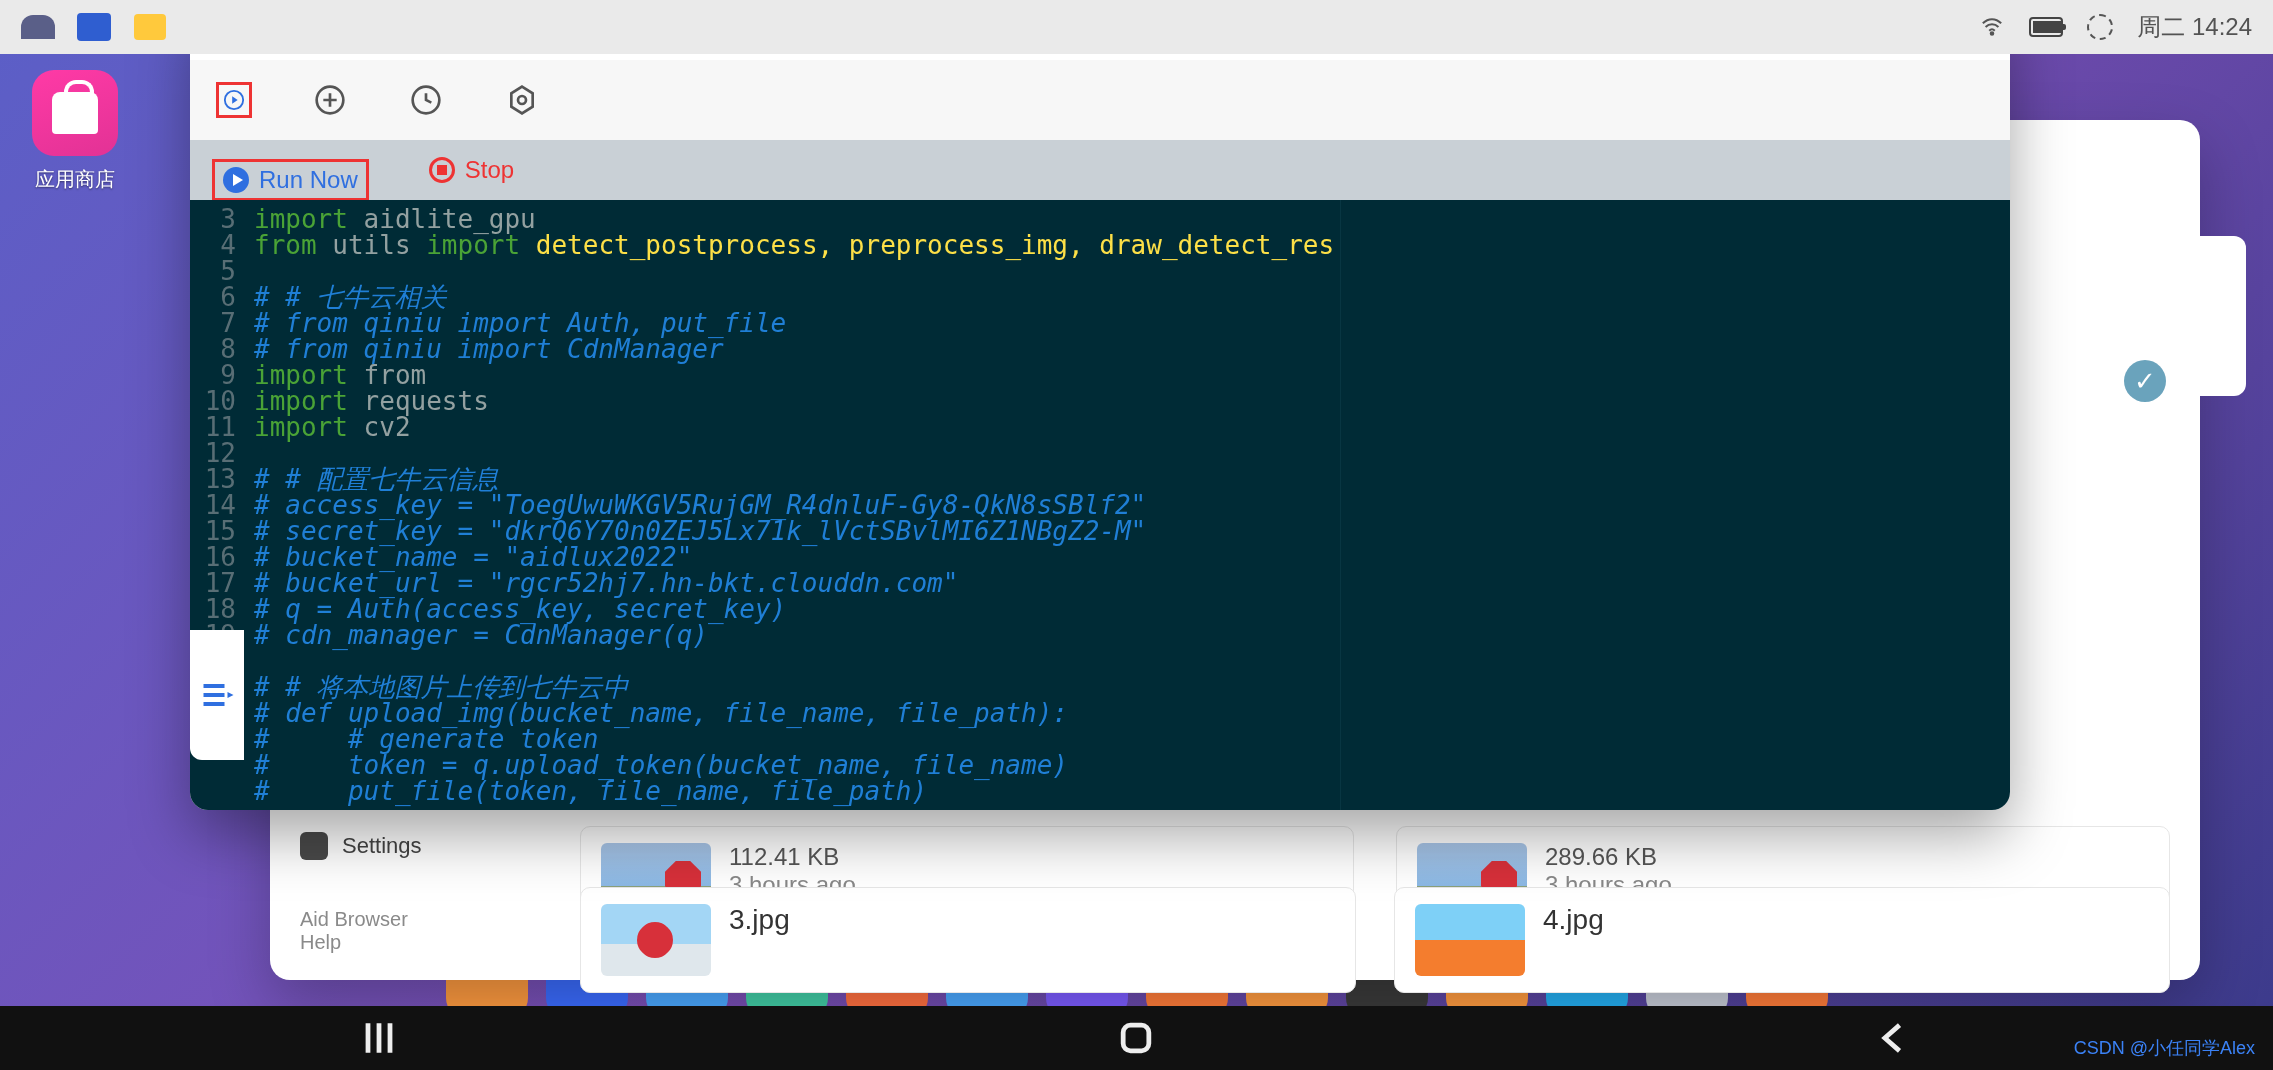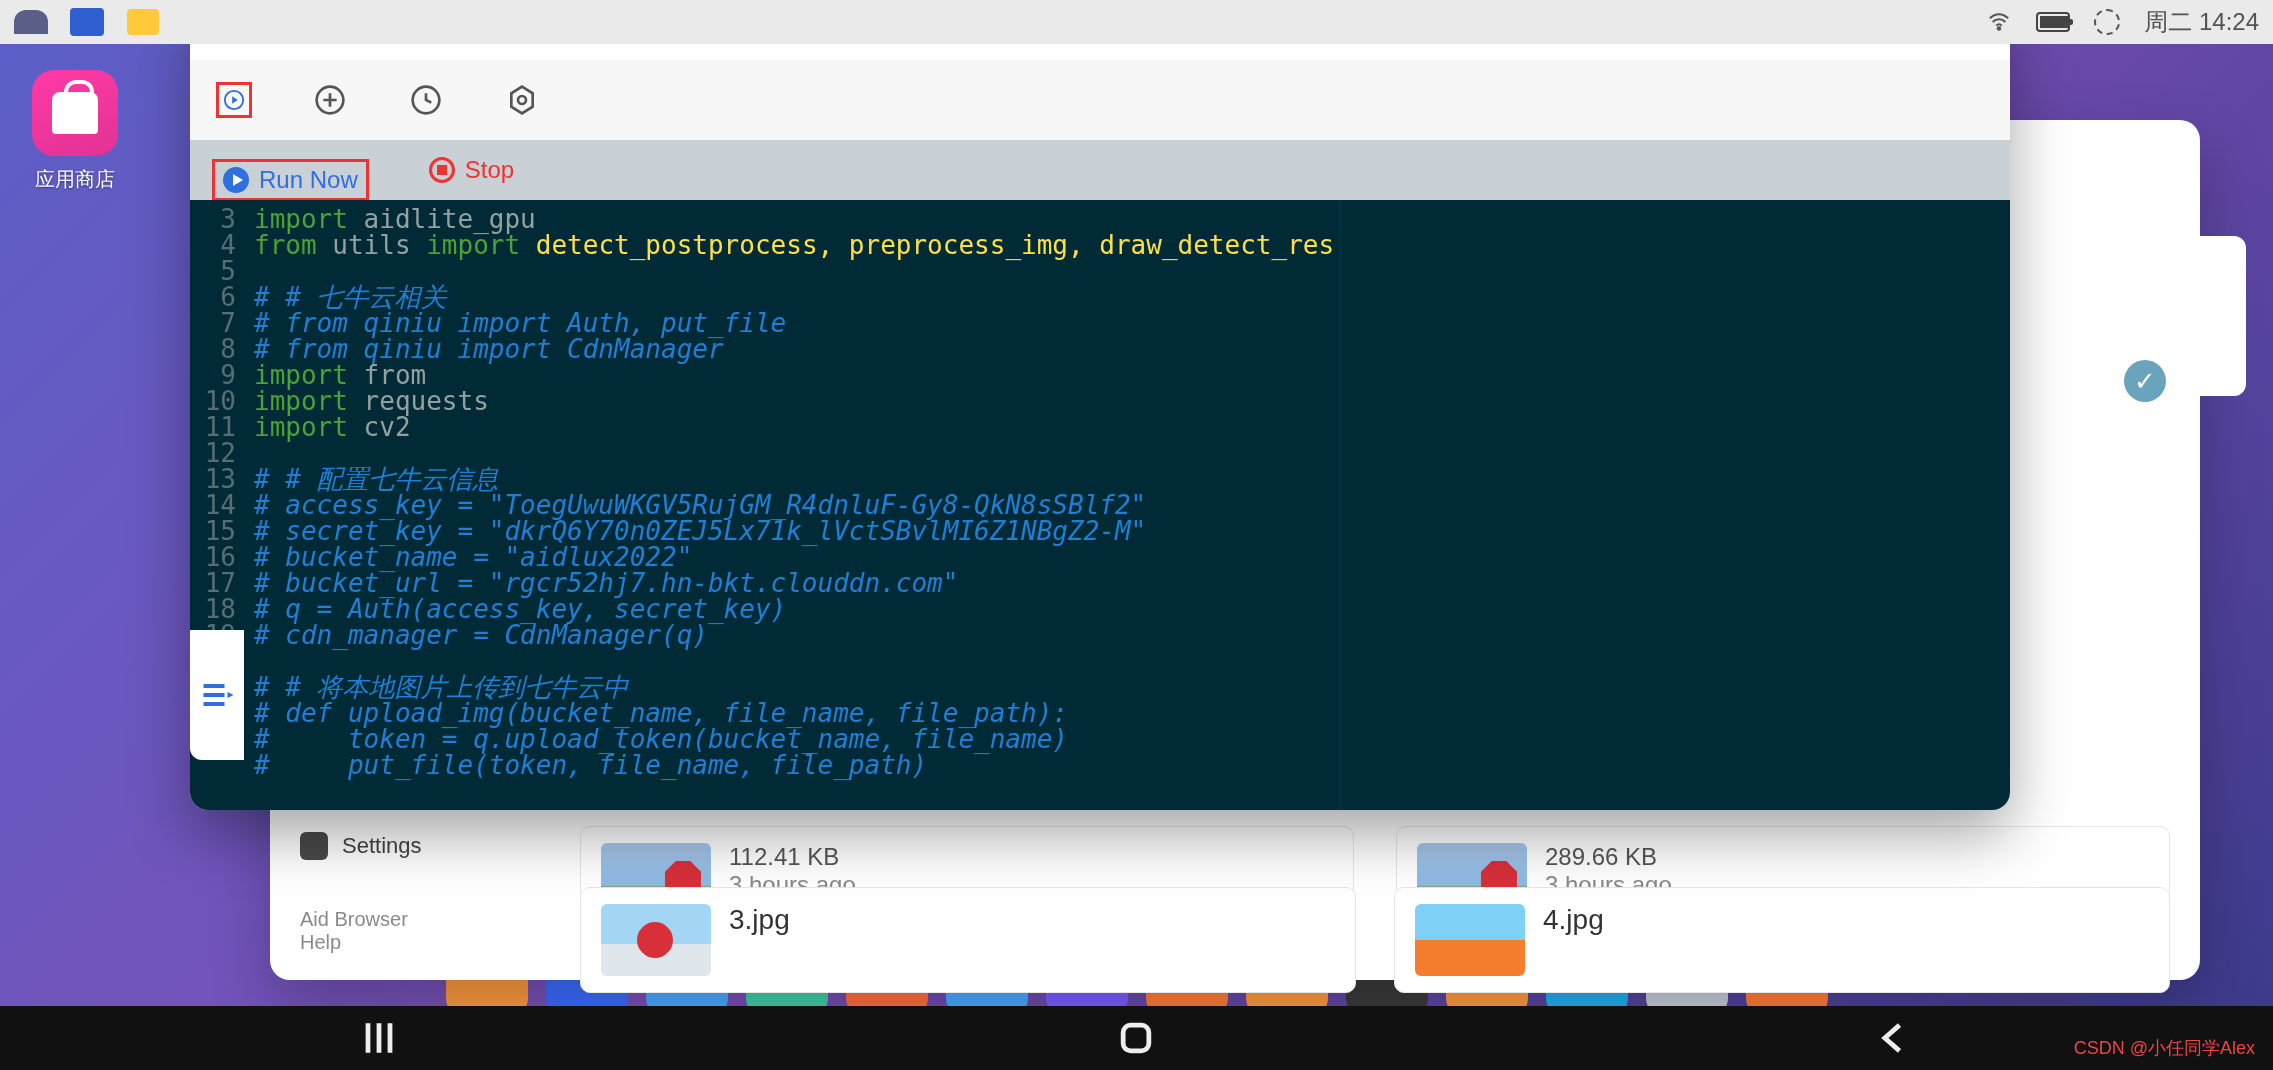--- a/index.html
+++ b/index.html
@@ -10,26 +10,26 @@
       background: linear-gradient(135deg, #5b5fc7 0%, #7b4fb6 50%, #3a3a8a 100%);
       overflow: hidden;
       position: relative;
       font-size: 20px;
     }
 
     
     .menubar {
       position: absolute;
       top: 0; left: 0; right: 0;
-      height: 44px;
+      height: 54px;
       background: #eaeaea;
       display: flex;
       align-items: center;
       justify-content: space-between;
-      padding: 0 14px;
+      padding: 0 21px;
       z-index: 50;
     }
     .menubar-left { display: flex; align-items: center; gap: 22px; }
     .mb-icon { display: inline-flex; align-items: center; justify-content: center; width: 34px; height: 34px; }
     .mb-pill { width: 36px; height: 24px; background: #5a5f88; border-radius: 12px 12px 0 0; }
     .mb-file { width: 34px; height: 28px; background: #2f5ed0; border-radius: 4px; }
     .mb-folder { width: 32px; height: 26px; background: #ffc93c; border-radius: 4px; }
     .menubar-right { display: flex; align-items: center; gap: 20px; color: #535353; font-size: 24px; }
     .batt { width: 40px; height: 20px; border: 2px solid #444; border-radius: 4px; position: relative; }
     .batt-fill { position: absolute; top: 2px; left: 2px; width: 30px; height: 12px; background: #444; }
@@ -114,21 +114,21 @@
     .thumb34 { width: 110px; height: 72px; background: linear-gradient(#a3d6f5,#a3d6f5 55%, #dfe7ec 55%); border-radius:6px; position:relative;}
 
     
     .dock { position:absolute; bottom: 52px; left: 50%; transform: translateX(-50%); display:flex; gap: 18px; z-index:10;}
     .dock-app { width: 82px; height: 82px; border-radius: 20px; }
 
     
     .navbar { position:absolute; bottom:0; left:0; right:0; height: 64px; background:#111; display:flex; justify-content:space-around; align-items:center; color:#e8e8e8; z-index:60;}
     .nav-icon { width: 44px; height: 44px; display:flex; align-items:center; justify-content:center;}
 
-    .watermark { position:absolute; bottom: 10px; right: 18px; color:#ef4444; font-size: 18px; z-index: 70;}
+    .watermark { position:absolute; bottom: 10px; right: 18px; color:#3b82f6; font-size: 18px; z-index: 70;}
   </style>
 </head>
 <body>
 
 <div class="menubar">
   <div class="menubar-left">
     <span class="mb-icon">
         <span class="mb-pill"></span>
       </span>
     <span class="mb-icon">
@@ -282,20 +282,21 @@
           <div class="code-line"><span class="ln">14</span><span><span class="tk-cmt"># access_key = "ToegUwuWKGV5RujGM_R4dnluF-Gy8-QkN8sSBlf2"</span></span></div>
           <div class="code-line"><span class="ln">15</span><span><span class="tk-cmt"># secret_key = "dkrQ6Y70n0ZEJ5Lx71k_lVctSBvlMI6Z1NBgZ2-M"</span></span></div>
           <div class="code-line"><span class="ln">16</span><span><span class="tk-cmt"># bucket_name = "aidlux2022"</span></span></div>
           <div class="code-line"><span class="ln">17</span><span><span class="tk-cmt"># bucket_url = "rgcr52hj7.hn-bkt.clouddn.com"</span></span></div>
           <div class="code-line"><span class="ln">18</span><span><span class="tk-cmt"># q = Auth(access_key, secret_key)</span></span></div>
           <div class="code-line"><span class="ln">19</span><span><span class="tk-cmt"># cdn_manager = CdnManager(q)</span></span></div>
           <div class="code-line"><span class="ln">20</span><span><span class="tk-id"></span></span></div>
           <div class="code-line"><span class="ln"></span><span><span class="tk-id"></span></span></div>
           <div class="code-line"><span class="ln"></span><span><span class="tk-cmt"># # 将本地图片上传到七牛云中</span></span></div>
           <div class="code-line"><span class="ln"></span><span><span class="tk-cmt"># def upload_img(bucket_name, file_name, file_path):</span></span></div>
+          <div class="code-line"><span class="ln"></span><span><span class="tk-cmt">#     # generate token</span></span></div>
           <div class="code-line"><span class="ln"></span><span><span class="tk-cmt">#     token = q.upload_token(bucket_name, file_name)</span></span></div>
           <div class="code-line"><span class="ln"></span><span><span class="tk-cmt">#     put_file(token, file_name, file_path)</span></span></div>
         </div>
     </div>
     <div class="output-pane"></div>
   </div>
 </div>
 
 <div class="side-tab">
   <svg viewBox="0 0 24 24" fill="none" stroke="#2f6fe0" stroke-width="2.6">

